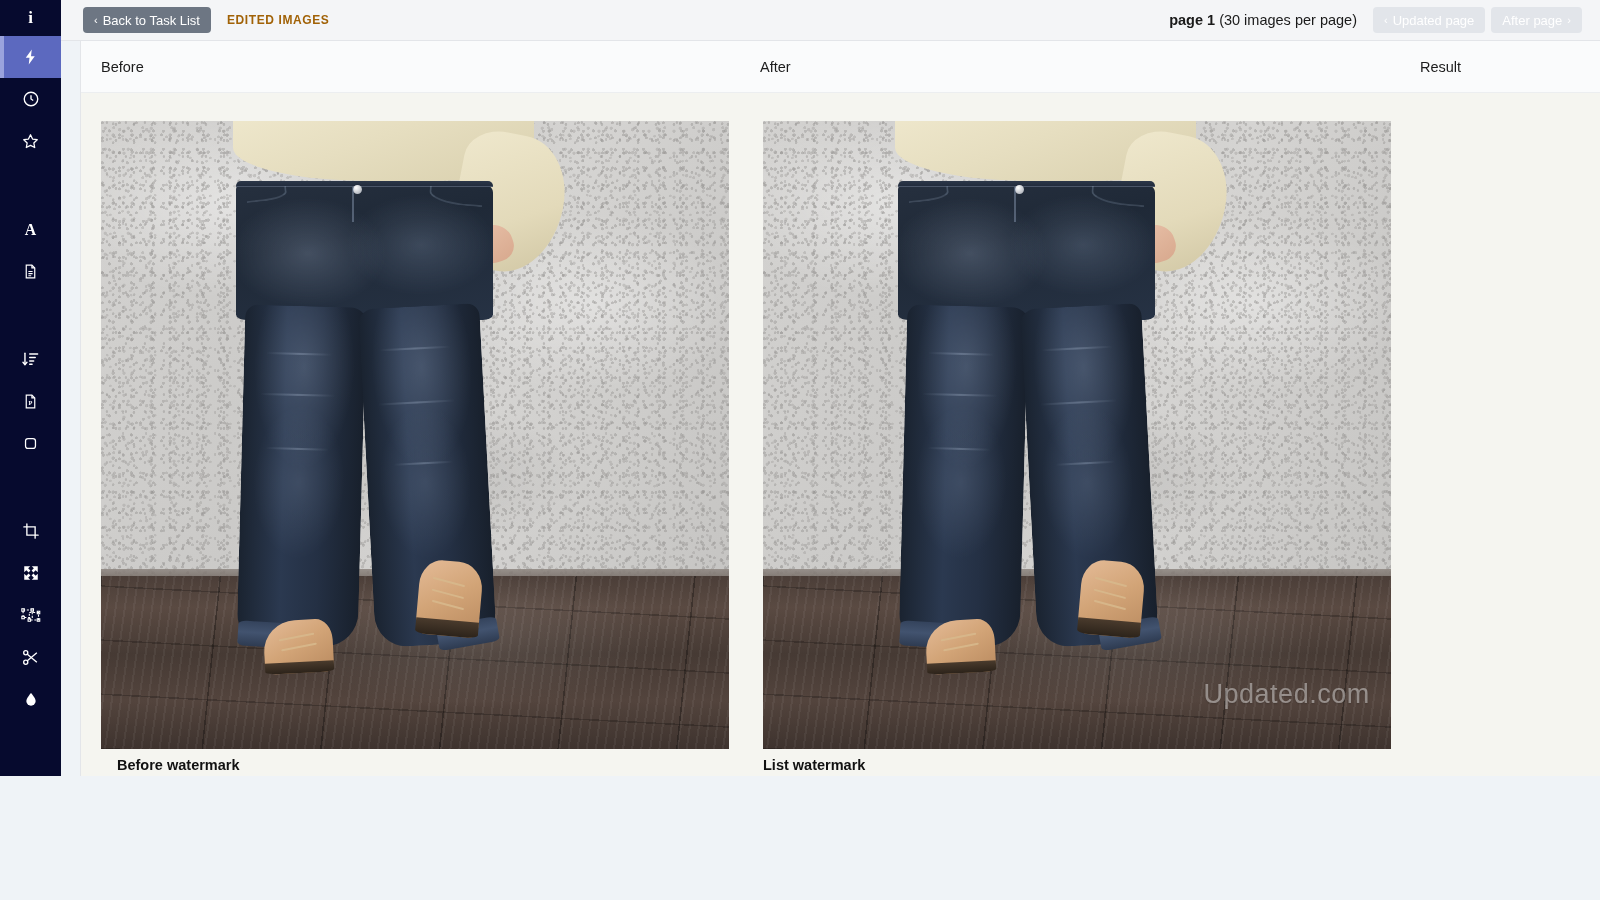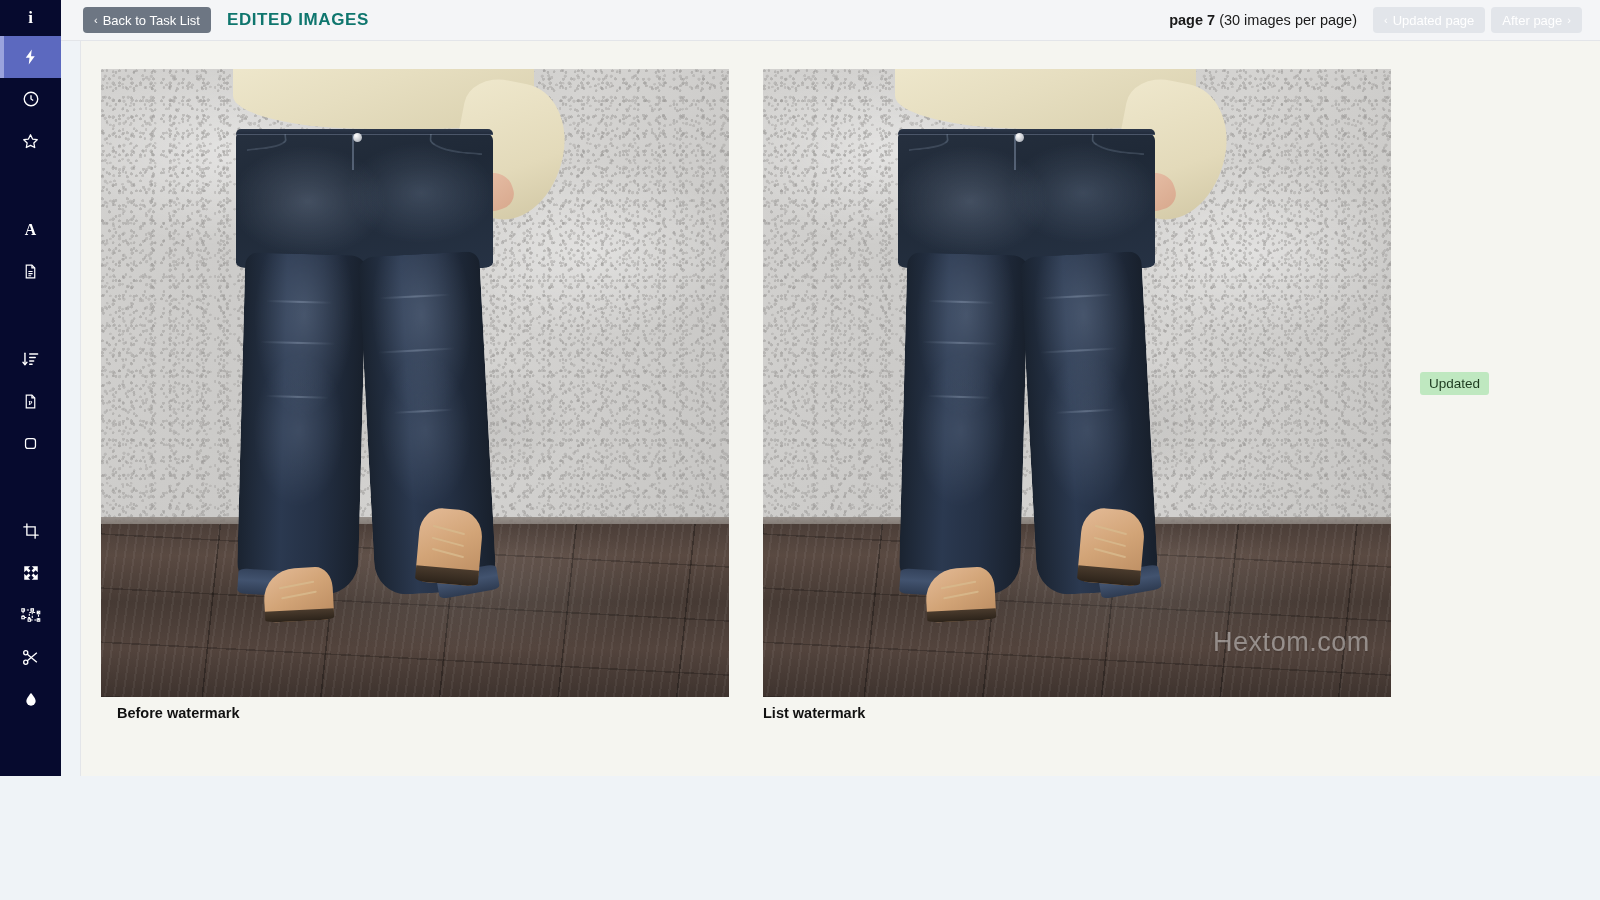--- a/index.html
+++ b/index.html
@@ -57,24 +57,24 @@
     height: 26px;
     padding: 0 11px;
     font-size: 13px;
     font-family: "Liberation Sans", sans-serif;
     display: flex; align-items: center; gap: 5px;
     cursor: pointer;
     white-space: nowrap;
   }
   #page-title {
     margin-left: 16px;
-    font-size: 17px;
+    font-size: 12px;
     font-weight: bold;
     letter-spacing: 0.6px;
-    color: #0f766e;
+    color: #a16207;
   }
   .spacer { flex: 1 1 auto; }
   #pageinfo {
     font-size: 14.5px;
     color: #1a1a1a;
     margin-right: 10px;
     white-space: nowrap;
   }
   #pageinfo b { font-weight: bold; }
   .pg-btn {
@@ -484,36 +484,41 @@
   <button id="back-btn">
     <span class="chev">‹</span>
     <span>Back to Task List</span>
   </button>
 
   <div id="page-title">EDITED IMAGES</div>
 
   <div class="spacer"></div>
 
   <div id="pageinfo">
-    <b>page 7</b><span> (30 images per page)</span>
+    <b>page 1</b><span> (30 images per page)</span>
   </div>
 
   <button class="pg-btn">
     <span class="chev">‹</span>
     <span>Updated page</span>
   </button>
 
   <button class="pg-btn">
     <span>After page</span>
     <span class="chev">›</span>
   </button>
 </div>
 
 <div id="content">
 
+  <div id="colhead">
+    <div class="colhead-cell" id="ch-before">Before</div>
+    <div class="colhead-cell" id="ch-after">After</div>
+    <div class="colhead-cell" id="ch-result">Result</div>
+  </div>
 
   <div id="row">
 
     <div class="img-frame" id="frame-before">
       <div class="scene">
         <div class="wall"></div>
         <div class="baseboard"></div>
         <div class="floor"></div>
         <div class="model">
           <div class="top-garment"></div>
@@ -591,23 +596,20 @@
             <div class="lace" style="left:24%;top:48%;transform:rotate(-8deg)"></div>
             <div class="shoe-sole"></div>
           </div>
           <div class="shoe shoe-right">
             <div class="lace" style="left:20%;top:26%;transform:rotate(10deg)"></div>
             <div class="lace" style="left:20%;top:42%;transform:rotate(10deg)"></div>
             <div class="lace" style="left:22%;top:57%;transform:rotate(10deg)"></div>
             <div class="shoe-sole"></div>
           </div>
         </div>
-        <div class="watermark">Hextom.com</div>
+        <div class="watermark">Updated.com</div>
       </div>
     </div>
     <div class="caption" id="cap-after">List watermark</div>
 
-    <div id="result-cell">
-      <div id="updated-badge">Updated</div>
-    </div>
 
   </div>
 </div>
 
 </body></html>

